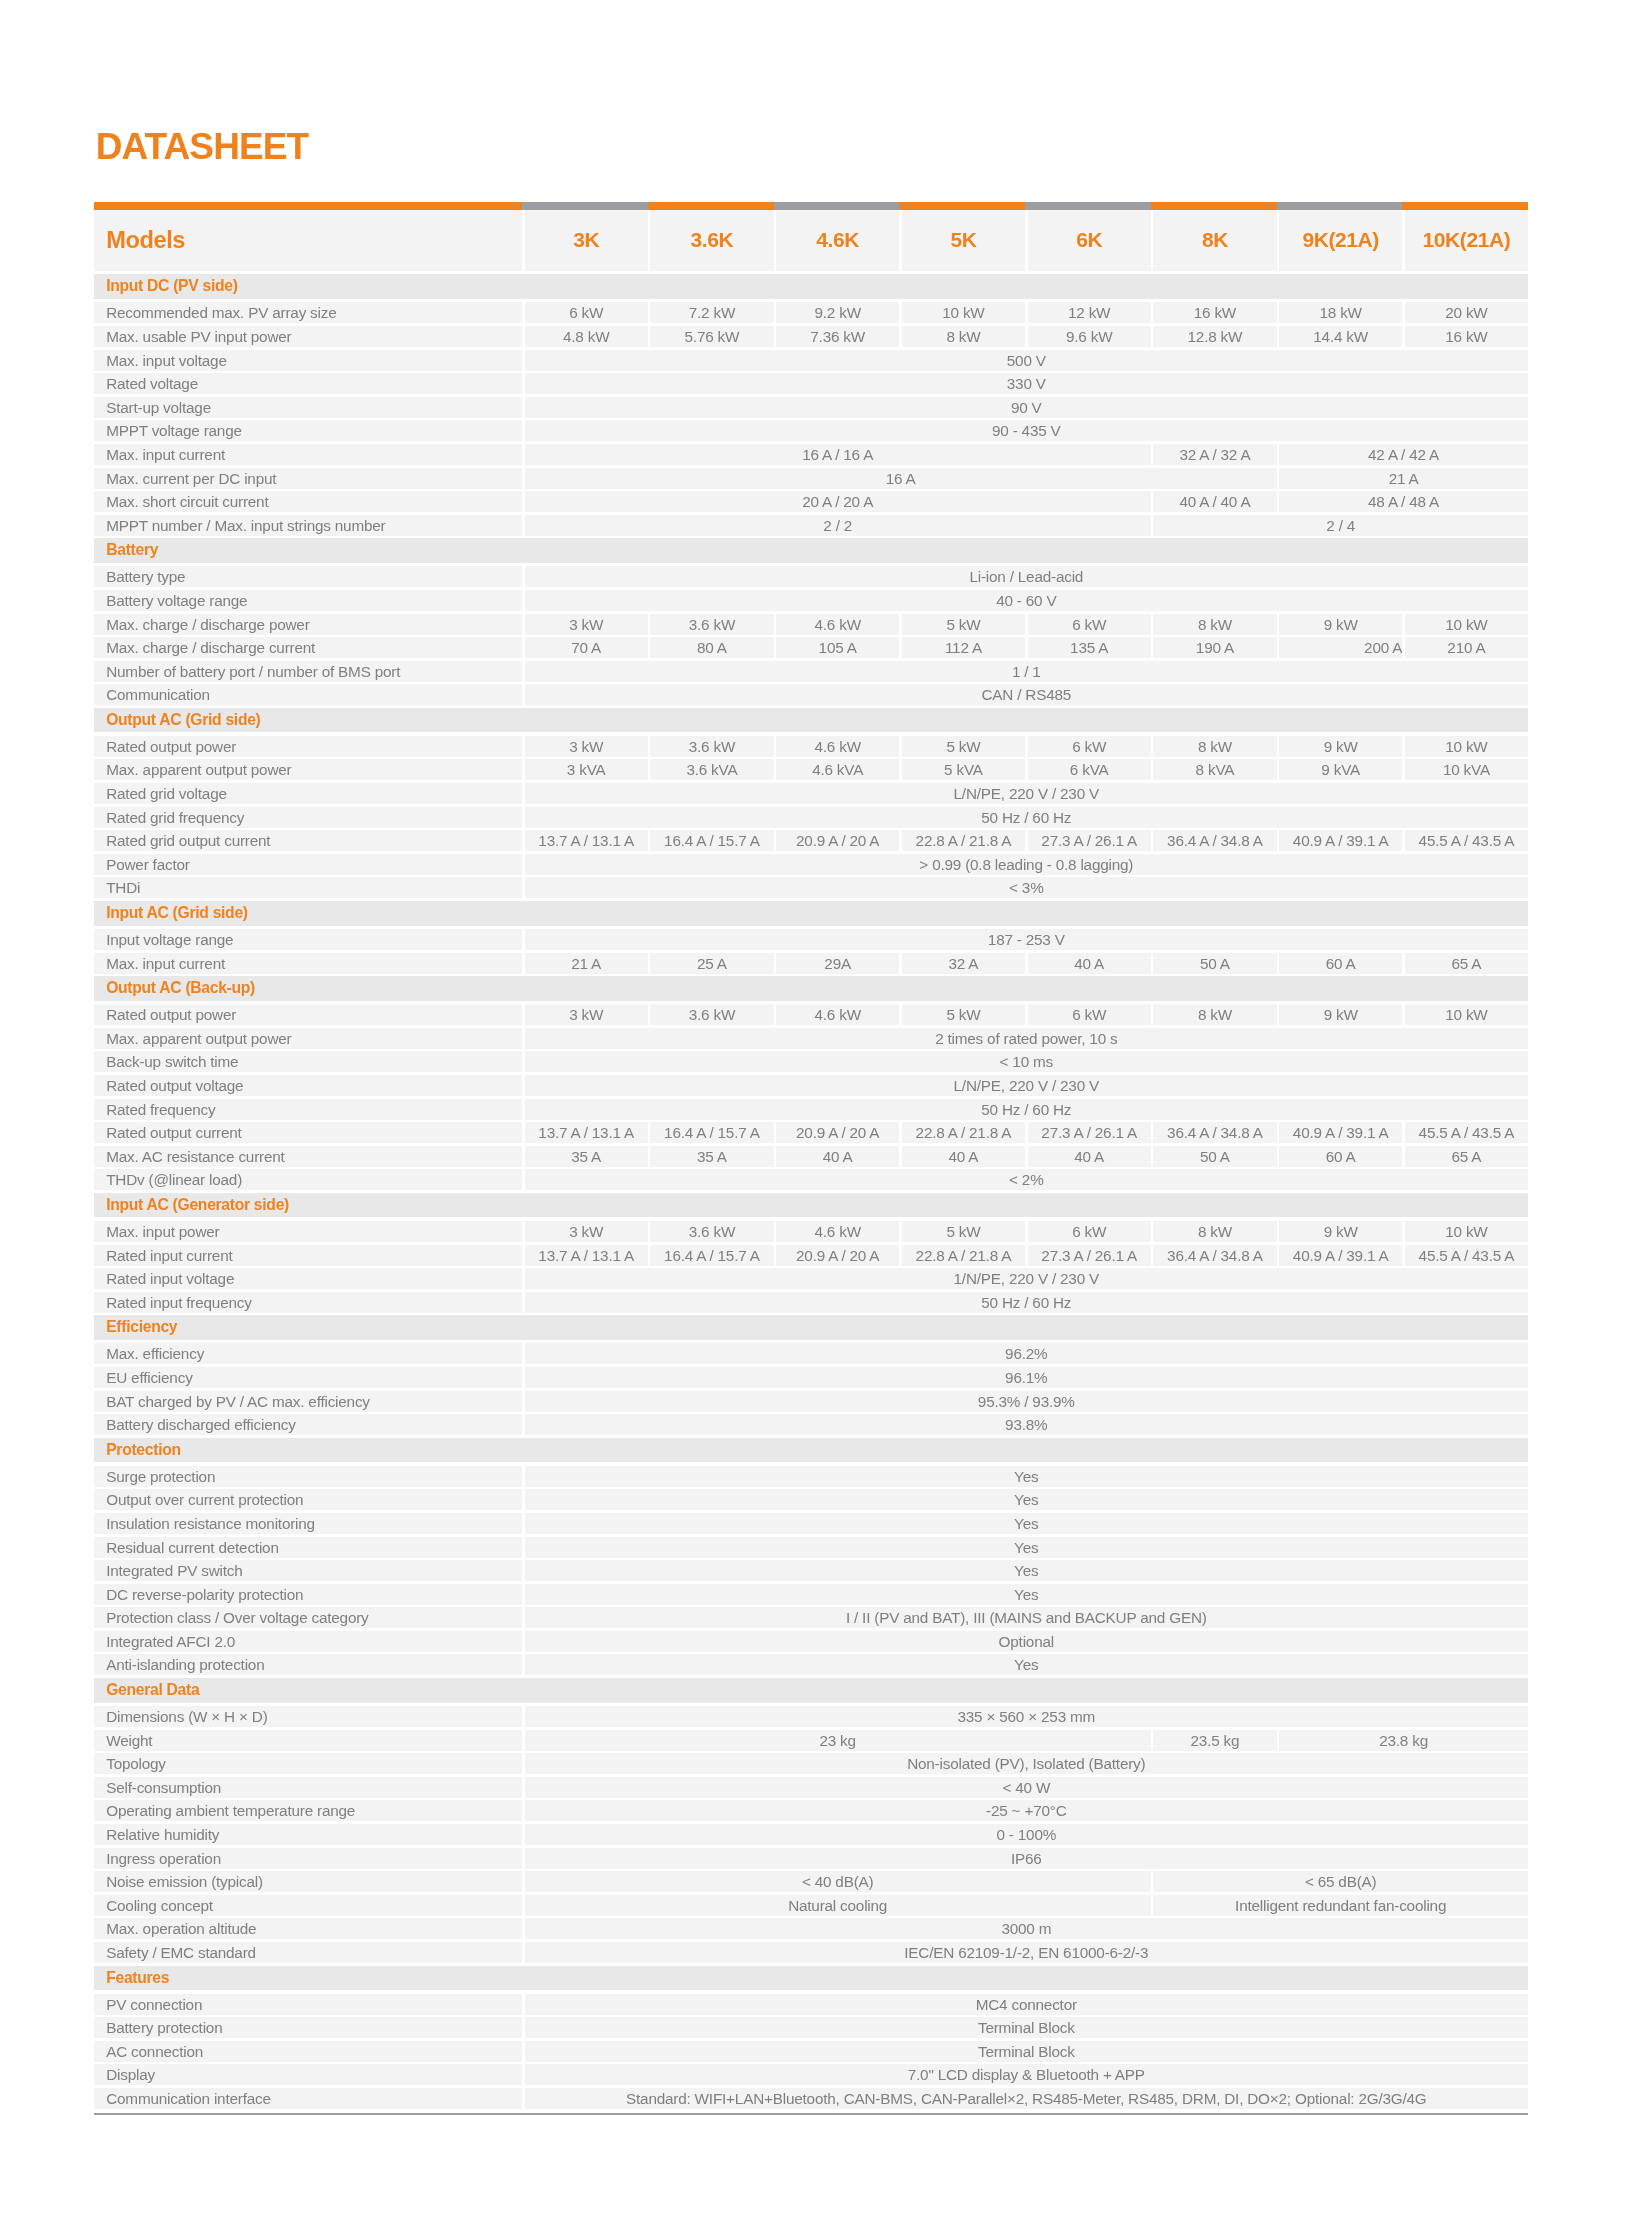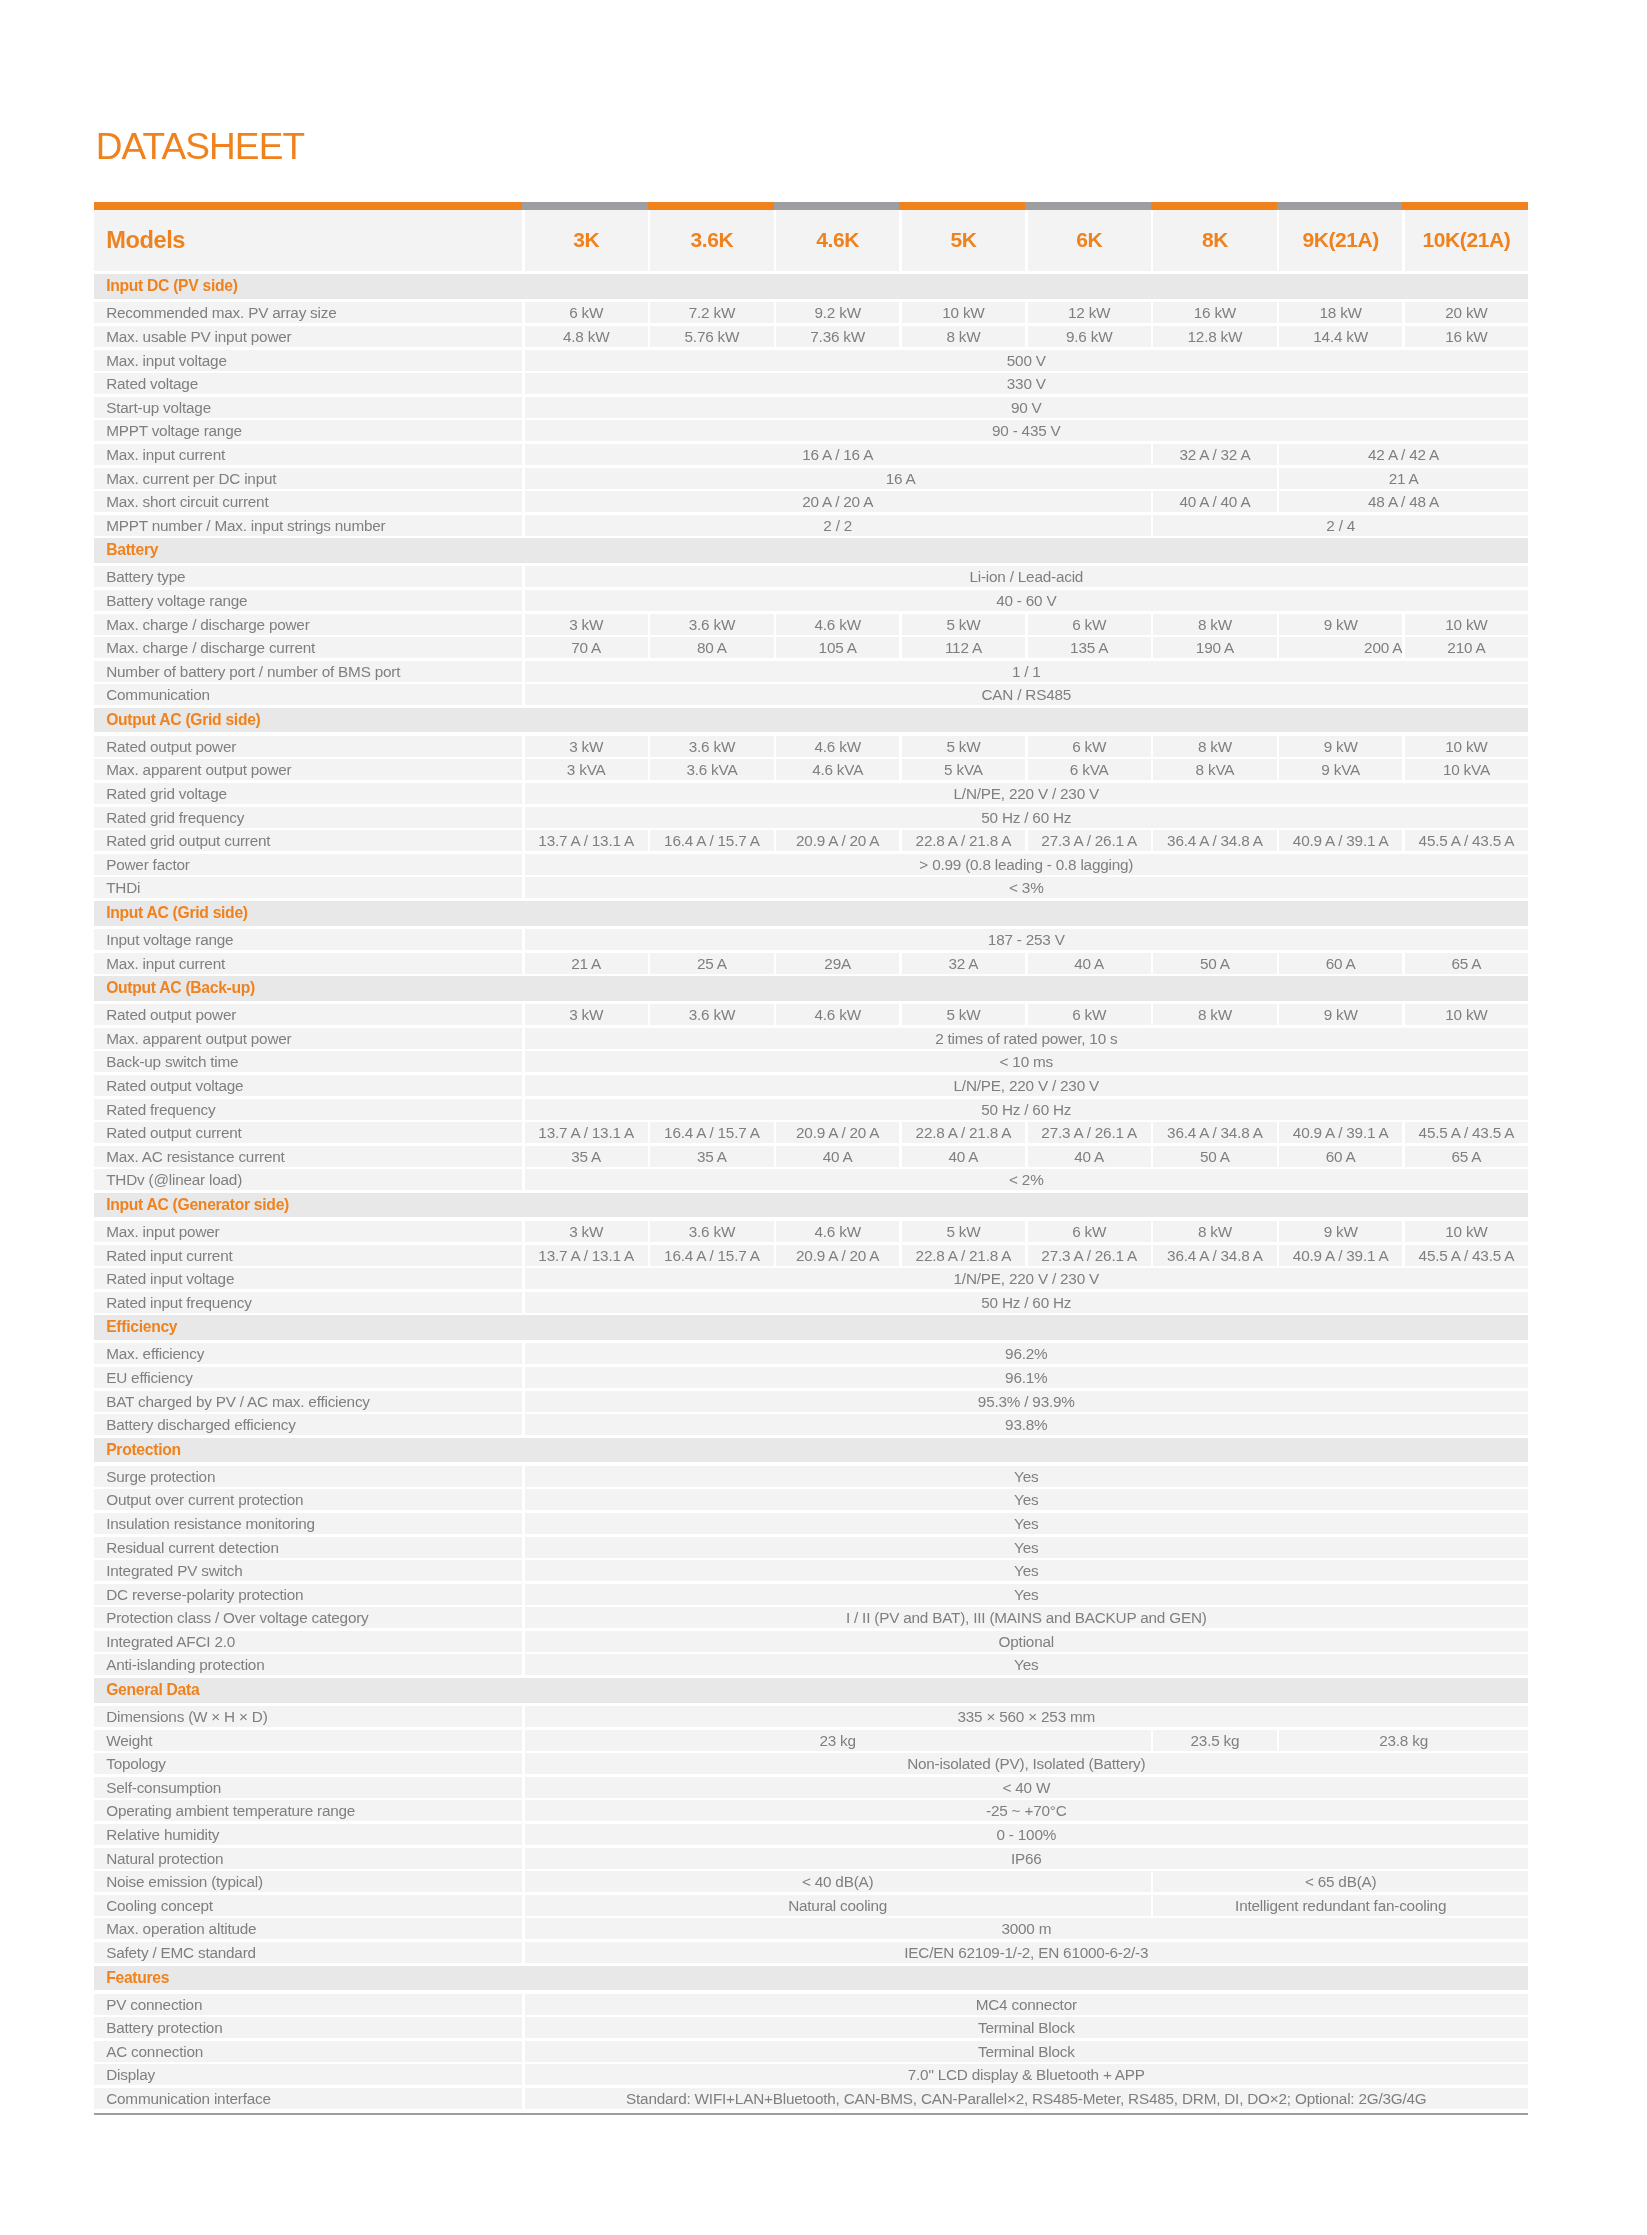--- a/index.html
+++ b/index.html
@@ -7,21 +7,21 @@
     --bar-gray:#9C9EA1;
     --section-bg:#E8E8E8;
     --cell-bg:#F3F3F3;
     --text-gray:#7F7F7F;
     --labelw:428px;
   }
   *{box-sizing:border-box;}
   body{margin:0;background:#ffffff;font-family:"Liberation Sans",sans-serif;}
   .page{width:1647px;min-height:2236px;background:#fff;padding:128px 119px 96px 94px;}
   .page-title{
-    color:var(--accent);font-size:37px;font-weight:normal;letter-spacing:-0.9px;
+    color:var(--accent);font-size:37px;font-weight:bold;letter-spacing:-0.9px;
     margin:0 0 37px 1.7px;line-height:1;
   }
   .spec-table{width:1434px;border-bottom:2.6px solid var(--bar-gray);padding-bottom:1.7px;}
   .topbar{display:grid;grid-template-columns:var(--labelw) repeat(8,1fr);height:7.9px;}
   .topbar .seg{height:7.9px;}
   .header-row{
     display:grid;grid-template-columns:var(--labelw) repeat(8,1fr);
     column-gap:2.6px;margin-bottom:3.5px;
   }
   .header-row .cell{
@@ -418,21 +418,21 @@
           </div>
           <div class="row">
             <div class="cell label">Operating ambient temperature range</div>
             <div class="cell value" style="grid-column: span 8;">-25 ~ +70°C</div>
           </div>
           <div class="row">
             <div class="cell label">Relative humidity</div>
             <div class="cell value" style="grid-column: span 8;">0 - 100%</div>
           </div>
           <div class="row">
-            <div class="cell label">Natural protection</div>
+            <div class="cell label">Ingress operation</div>
             <div class="cell value" style="grid-column: span 8;">IP66</div>
           </div>
           <div class="row">
             <div class="cell label">Noise emission (typical)</div>
             <div class="cell value" style="grid-column: span 5;">&lt; 40 dB(A)</div>
             <div class="cell value" style="grid-column: span 3;">&lt; 65 dB(A)</div>
           </div>
           <div class="row">
             <div class="cell label">Cooling concept</div>
             <div class="cell value" style="grid-column: span 5;">Natural cooling</div>

